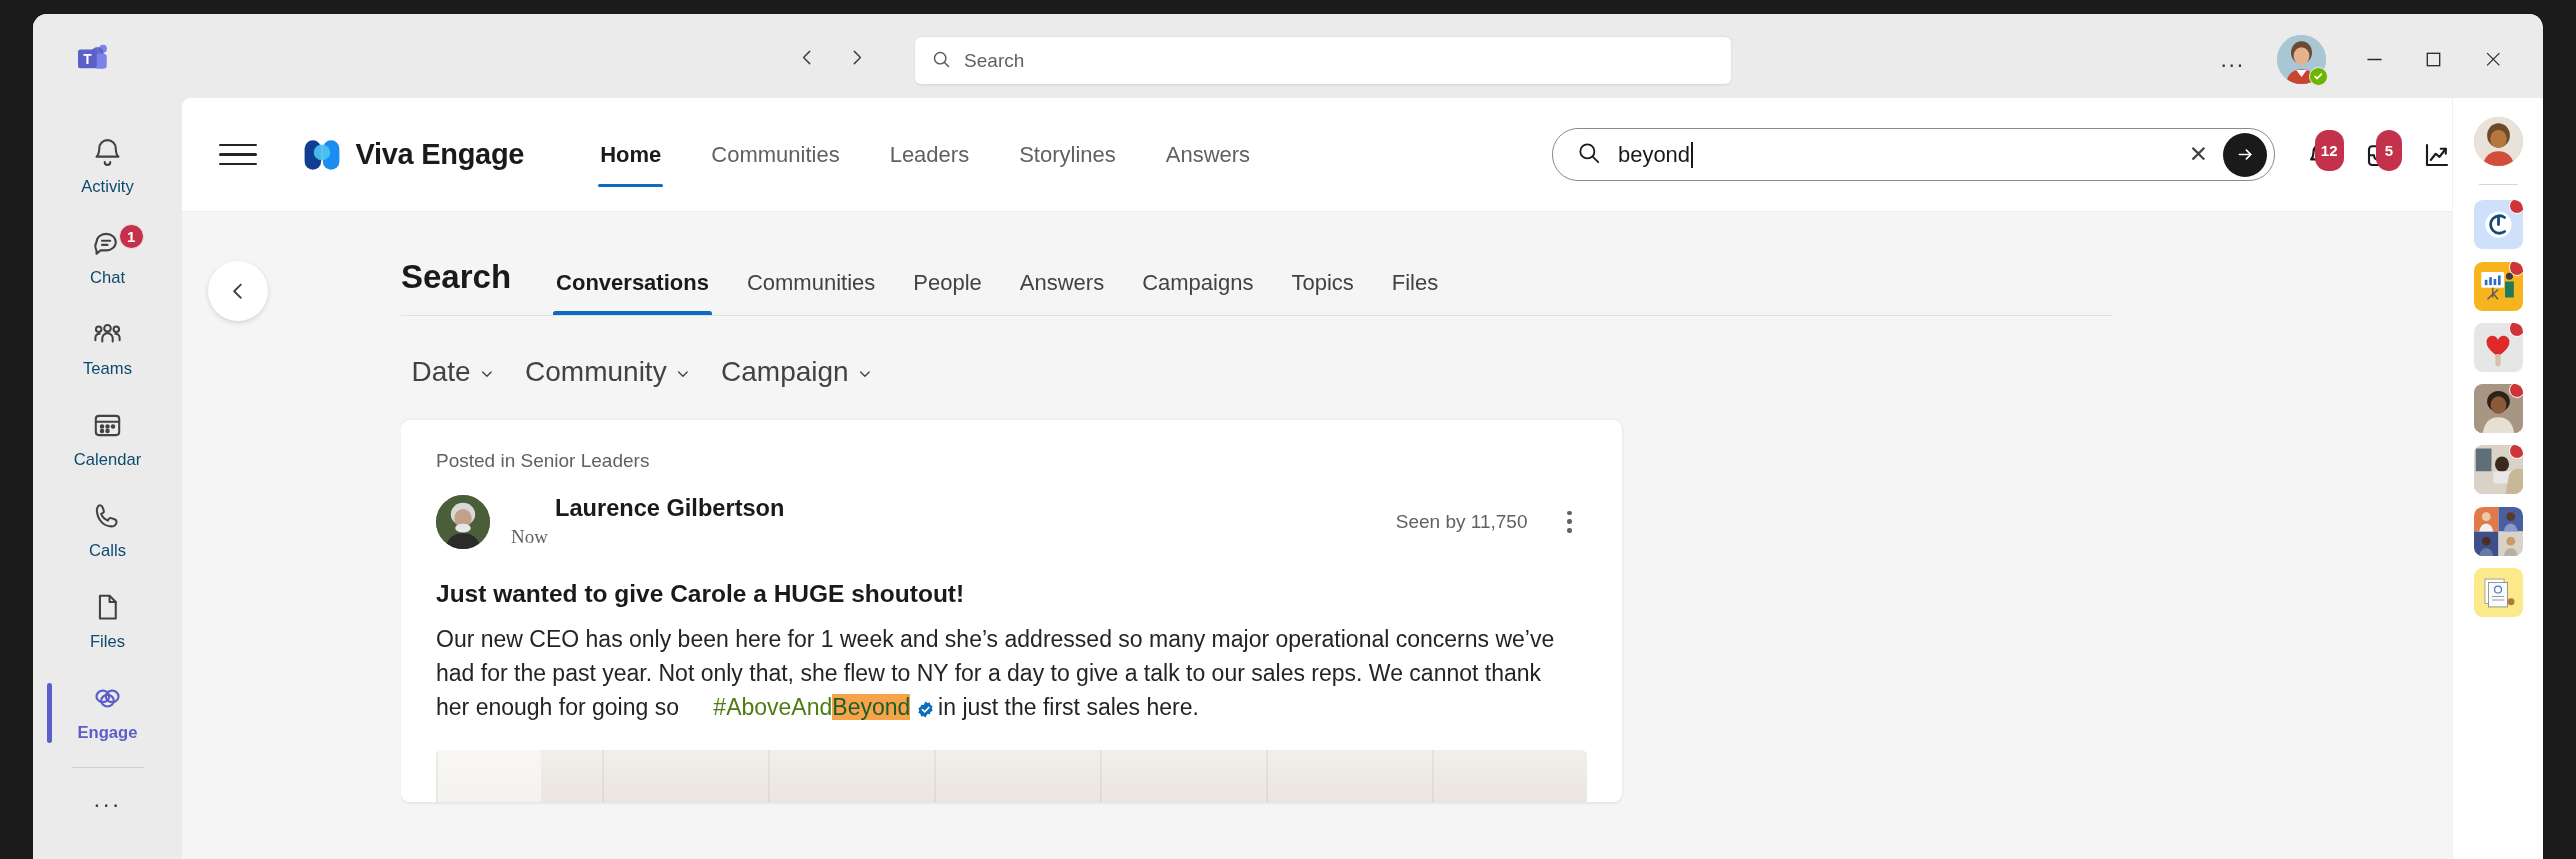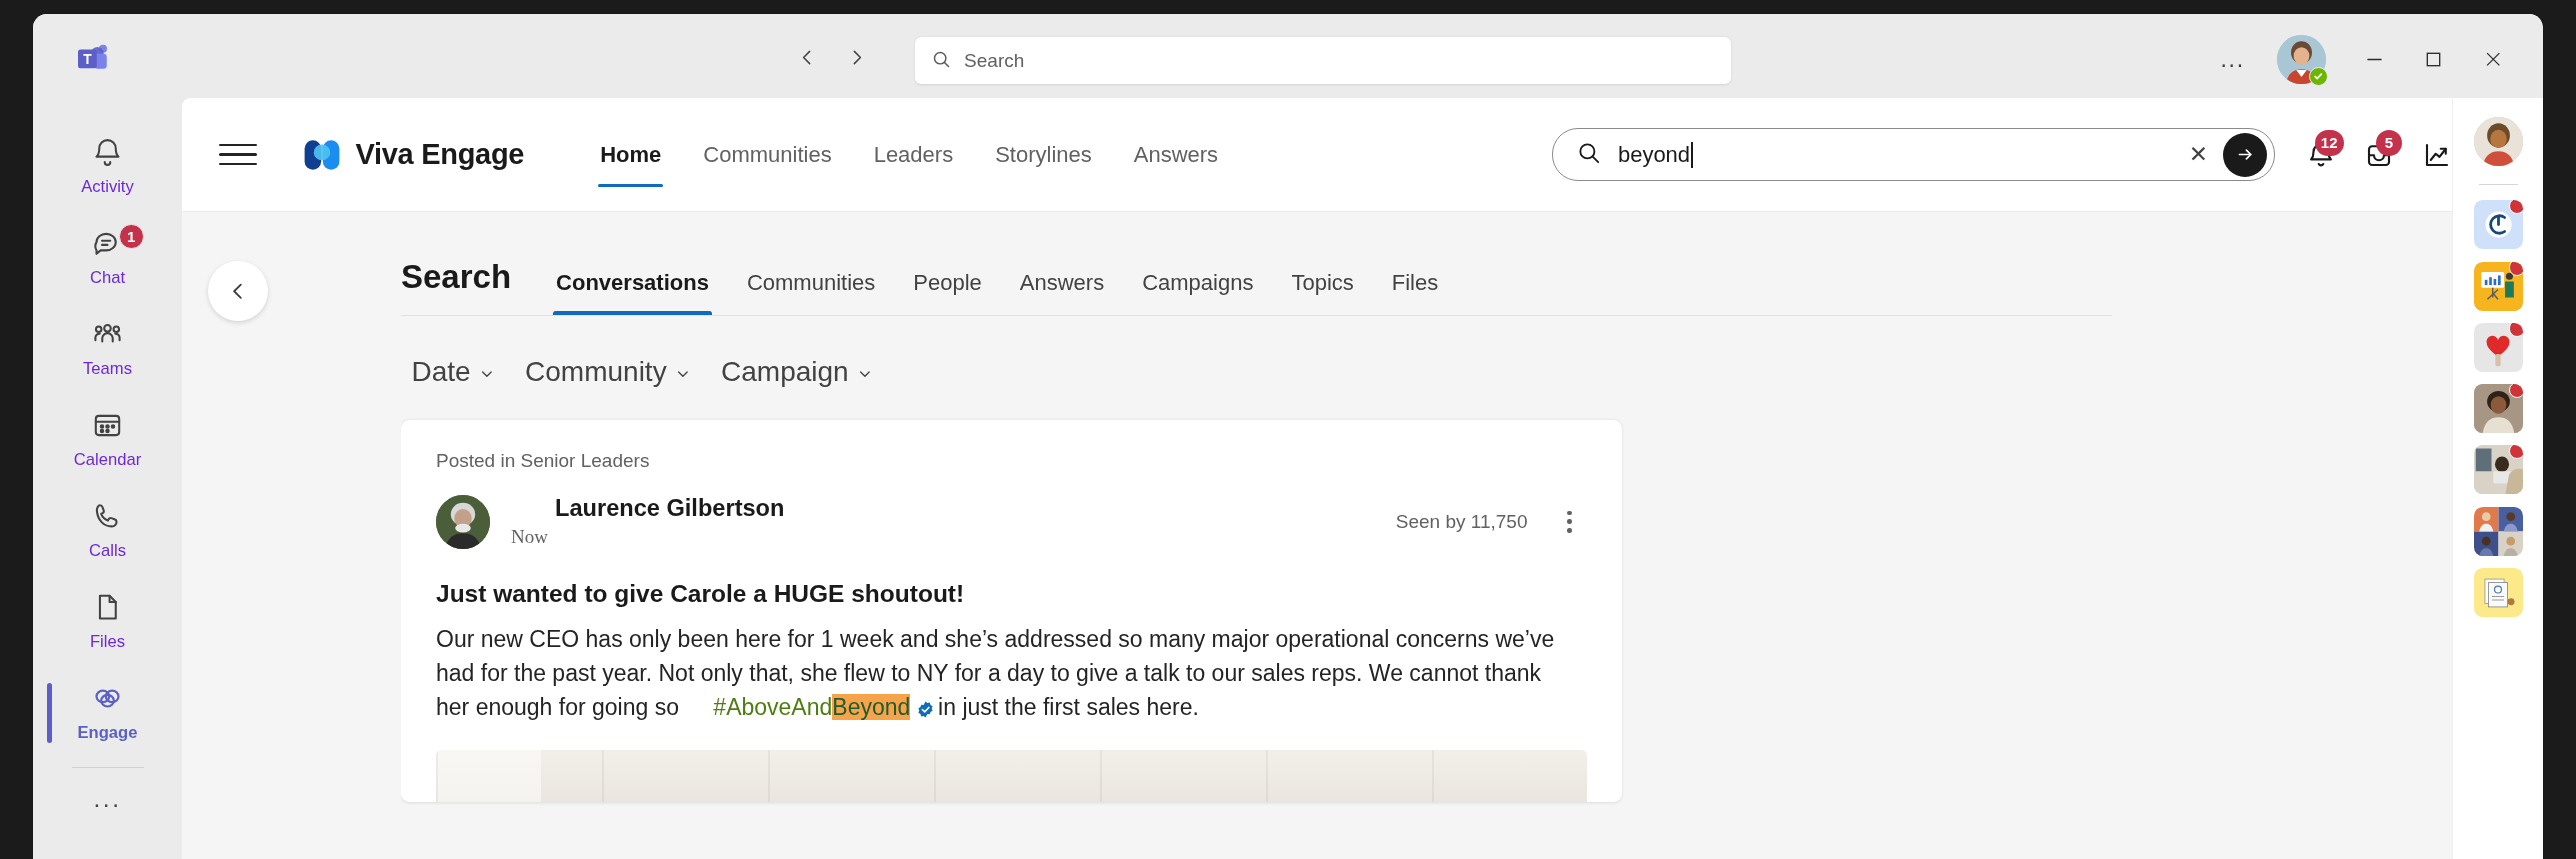--- a/index.html
+++ b/index.html
@@ -87,21 +87,21 @@
     padding-top: 23px;
   }
   .rail-item {
     position: relative;
     width: 131px; height: 91px;
     display: flex; flex-direction: column;
     align-items: center; justify-content: center;
     gap: 4.4px;
     color: #424242;
   }
-  .rail-item .lbl { font-size: 16.6px; color: #6d28d9; }
+  .rail-item .lbl { font-size: 16.6px; color: #0c4a6e; }
   .rail-item.active .lbl { color: #5b5fc7; font-weight: 600; }
   .rail-item.active { color: #5b5fc7; }
   .rail-active-bar {
     position: absolute; left: 5.3px; top: 15.8px;
     width: 4.4px; height: 60px; background: #5b5fc7; border-radius: 2.6px;
   }
   .rail-badge {
     position: absolute;
     top: 12.3px; left: 77px;
     min-width: 24.5px; height: 24.5px; padding: 0 6.1px;
@@ -138,21 +138,21 @@
     width: 49px; height: 49px;
     display: flex; flex-direction: column; justify-content: center;
     gap: 7px; margin-right: 39px; padding: 0 5.3px;
   }
   .hamburger span { display: block; height: 2.6px; background: #242424; border-radius: 1.8px; }
   .ve-logo { width: 40px; height: 40px; margin-right: 14px; }
   .ve-title {
     font-size: 29px; font-weight: 700; color: #1a1a1a;
     letter-spacing: -0.3px; margin-right: 55px; white-space: nowrap;
   }
-  .ve-nav { display: flex; align-items: flex-end; gap: 0; height: 114px; text-align: right; }
+  .ve-nav { display: flex; align-items: flex-end; gap: 8px; height: 114px; text-align: right; }
   .ve-nav-item {
     position: relative;
     height: 114px; display: flex; align-items: center;
     padding: 0 21px;
     font-size: 22px; color: #616161; white-space: nowrap;
   }
   .ve-nav-item.active { color: #1a1a1a; font-weight: 600; }
   .ve-nav-item.active::after {
     content: ""; position: absolute;
     left: 19px; right: 19px; bottom: 24.5px;
@@ -189,21 +189,21 @@
   }
   .ve-icons { display: flex; align-items: center; gap: 5.3px; margin-left: 19px; }
   .ve-icon-btn {
     position: relative;
     width: 53px; height: 53px;
     display: flex; align-items: center; justify-content: center;
     color: #1a1a1a;
   }
   .ve-badge {
     position: absolute; top: 1.8px; right: 3.5px;
-    min-width: 26px; height: 26px; padding: 0 6.1px;
+    min-width: 26px; height: 41px; padding: 0 6.1px;
     background: #c4314b; color: #fff;
     border-radius: 13px; font-size: 15px; font-weight: 700;
     display: flex; align-items: center; justify-content: center;
   }
 
   
   .ve-body {
     display: flex;
     height: 662px;
     background: #f5f5f5;

